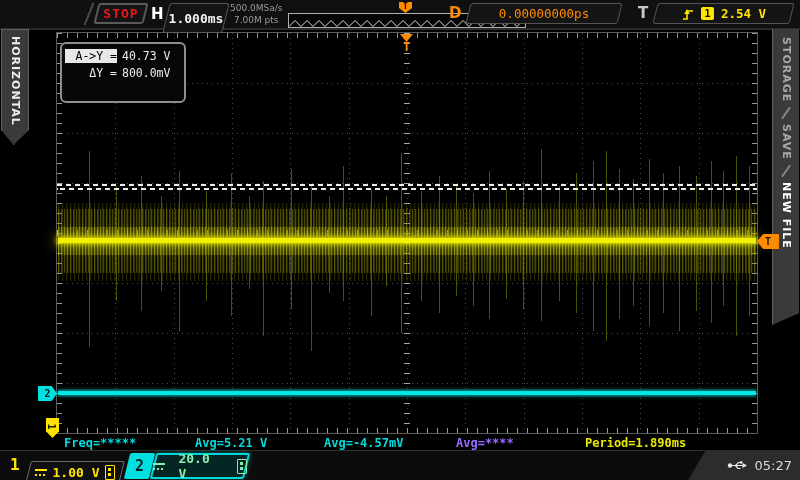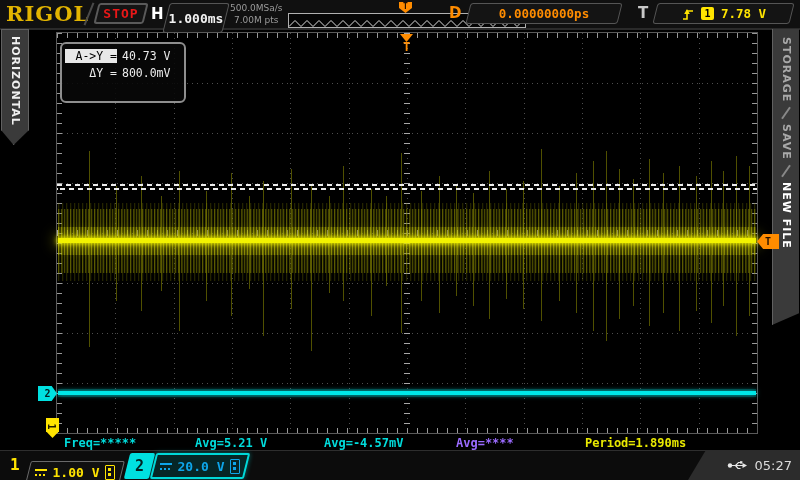--- a/index.html
+++ b/index.html
@@ -16,21 +16,21 @@
   #stop-btn .ct{color:#e81818;font-weight:bold;font-size:13px;letter-spacing:1px;}
   #h-label{position:absolute;left:151px;top:5px;color:#fff;font-weight:bold;font-size:15px;font-family:"DejaVu Sans",sans-serif;}
   #tb-box{left:166px;top:3px;width:60px;height:30px;}
   #tb-box .ct{color:#f2f2f2;font-size:13px;font-weight:bold;}
   #srate{position:absolute;left:230px;top:2px;color:#9a9a9a;font-size:9px;line-height:12px;text-align:center;font-family:"DejaVu Sans",sans-serif;}
   #membar{position:absolute;left:288px;top:13px;width:236px;height:13px;border:1px solid #b0b0b0;background:#050505;}
   #mem-marker{position:absolute;left:399px;top:2px;width:13px;height:11px;background:#ff8c00;
       clip-path:polygon(0 0,100% 0,100% 55%,50% 100%,0 55%);color:#201000;font-size:8px;font-weight:bold;text-align:center;line-height:9px;}
   #d-label{position:absolute;left:449px;top:4px;color:#ff8c00;font-weight:bold;font-size:15px;font-family:"DejaVu Sans",sans-serif;}
   #delay-box{left:468px;top:3px;width:152px;height:21px;}
-  #delay-box .ct{color:#ff8c00;font-size:12.5px;font-weight:bold;}
+  #delay-box .ct{color:#ff8c00;font-size:12.5px;font-weight:normal;}
   #t-label{position:absolute;left:638px;top:4px;color:#c8c8c8;font-weight:bold;font-size:15px;font-family:"DejaVu Sans",sans-serif;}
   #trig-box{left:655px;top:3px;width:137px;height:21px;}
   #trig-box .ct{gap:7px;}
   #trig-badge{display:inline-block;width:13px;height:13px;background:#ffe400;color:#000;font-weight:bold;font-size:10px;line-height:13px;text-align:center;border-radius:2px;}
   #trig-level{color:#ffe400;font-size:12.5px;font-weight:bold;}
   .tsep{position:absolute;top:2px;width:2px;height:24px;background:#4a4a4a;transform:rotate(22deg);}
   
   #left-tab{position:absolute;left:1px;top:29px;width:26px;height:114px;background:#3a3a3a;border:1px solid #606060;
       clip-path:polygon(0 0,100% 0,100% 87%,45% 100%,0 87%);display:flex;align-items:flex-start;justify-content:center;}
   #left-tab span{writing-mode:vertical-rl;color:#f0f0f0;font-weight:bold;font-size:11px;letter-spacing:1px;margin-top:6px;font-family:"DejaVu Sans",sans-serif;}
@@ -92,40 +92,39 @@
   #chbar{position:absolute;left:0;top:450px;width:800px;height:30px;background:#0c0c0c;border-top:1px solid #2e2e2e;}
   #ch1-num{position:absolute;left:10px;top:4px;color:#ffe400;font-weight:bold;font-size:16px;}
   #ch1-box{left:28px;top:10px;width:94px;height:23px;}
   #ch1-box .bg{border:1px solid #6a6a6a;background:#101010;border-radius:2px;}
   #ch1-box .ct{gap:6px;color:#ffe400;}
   #ch2-badge{position:absolute;left:127px;top:2px;width:25px;height:26px;}
   #ch2-badge .bg{position:absolute;inset:0;background:#00e0e0;transform:skewX(-14deg);border-radius:2px;}
   #ch2-badge .ct{position:relative;z-index:1;display:flex;align-items:center;justify-content:center;height:100%;color:#002222;font-weight:bold;font-size:15px;}
   #ch2-box{left:153px;top:2px;width:94px;height:26px;}
   #ch2-box .bg{border:2px solid #00d8d8;background:#062626;box-shadow:0 0 5px rgba(0,220,220,.45);border-radius:2px;}
-  #ch2-box .ct{gap:6px;color:#0ea5e9;}
+  #ch2-box .ct{gap:14px;color:#86efac;}
   .scale-text{font-size:13px;font-weight:bold;}
   .dc-icon{display:inline-block;width:12px;height:9px;position:relative;}
   .dc-icon i{position:absolute;left:0;width:12px;height:2px;background:currentColor;display:block;}
   .dc-icon .solid{top:1px;}
   .dc-icon .dash{top:6px;background:repeating-linear-gradient(90deg,currentColor 0 2px,transparent 2px 4px);}
   .det-icon{display:inline-block;width:8px;height:13px;border:1px solid currentColor;border-radius:1px;position:relative;}
   .det-icon i{position:absolute;left:2px;width:3px;height:3px;background:currentColor;display:block;}
   .det-icon .d1{top:2px;} .det-icon .d2{top:7px;}
   #time-area{position:absolute;left:688px;top:450px;width:112px;height:30px;background:#2c2c2c;
       clip-path:polygon(16% 0,100% 0,100% 100%,0 100%);display:flex;align-items:center;justify-content:flex-end;padding-right:8px;box-sizing:border-box;gap:6px;}
   #clock{color:#dcdcdc;font-size:13px;font-family:"DejaVu Sans",sans-serif;}
 </style>
 </head>
 <body>
 
 <div id="scope">
 
   <div id="topbar">
-    <div id="logo">RIGOL</div>
     <div class="tsep" style="left:88px"></div>
     <div id="stop-btn" class="slantbox">
       <div class="bg"></div>
       <div class="ct">STOP</div>
     </div>
     <div id="h-label">H</div>
     <div id="tb-box" class="slantbox">
       <div class="bg"></div>
       <div class="ct">1.000ms</div>
     </div>
@@ -146,21 +145,21 @@
     </div>
     <div id="t-label">T</div>
     <div id="trig-box" class="slantbox">
       <div class="bg"></div>
       <div class="ct">
         <svg width="13" height="14">
           <path d="M2 12 H6 V4 H12" fill="none" stroke="#ffe400" stroke-width="1.6"></path>
           <polygon points="6,2 3.2,7 8.8,7" fill="#ffe400"></polygon>
         </svg>
         <span id="trig-badge">1</span>
-        <span id="trig-level">7.78 V</span>
+        <span id="trig-level">2.54 V</span>
       </div>
     </div>
   </div>
 
   <div id="left-tab">
     <span>HORIZONTAL</span>
   </div>
   <div id="right-tab">
     <span class="rlabel dim">STORAGE</span>
     <span class="rsep"></span>

